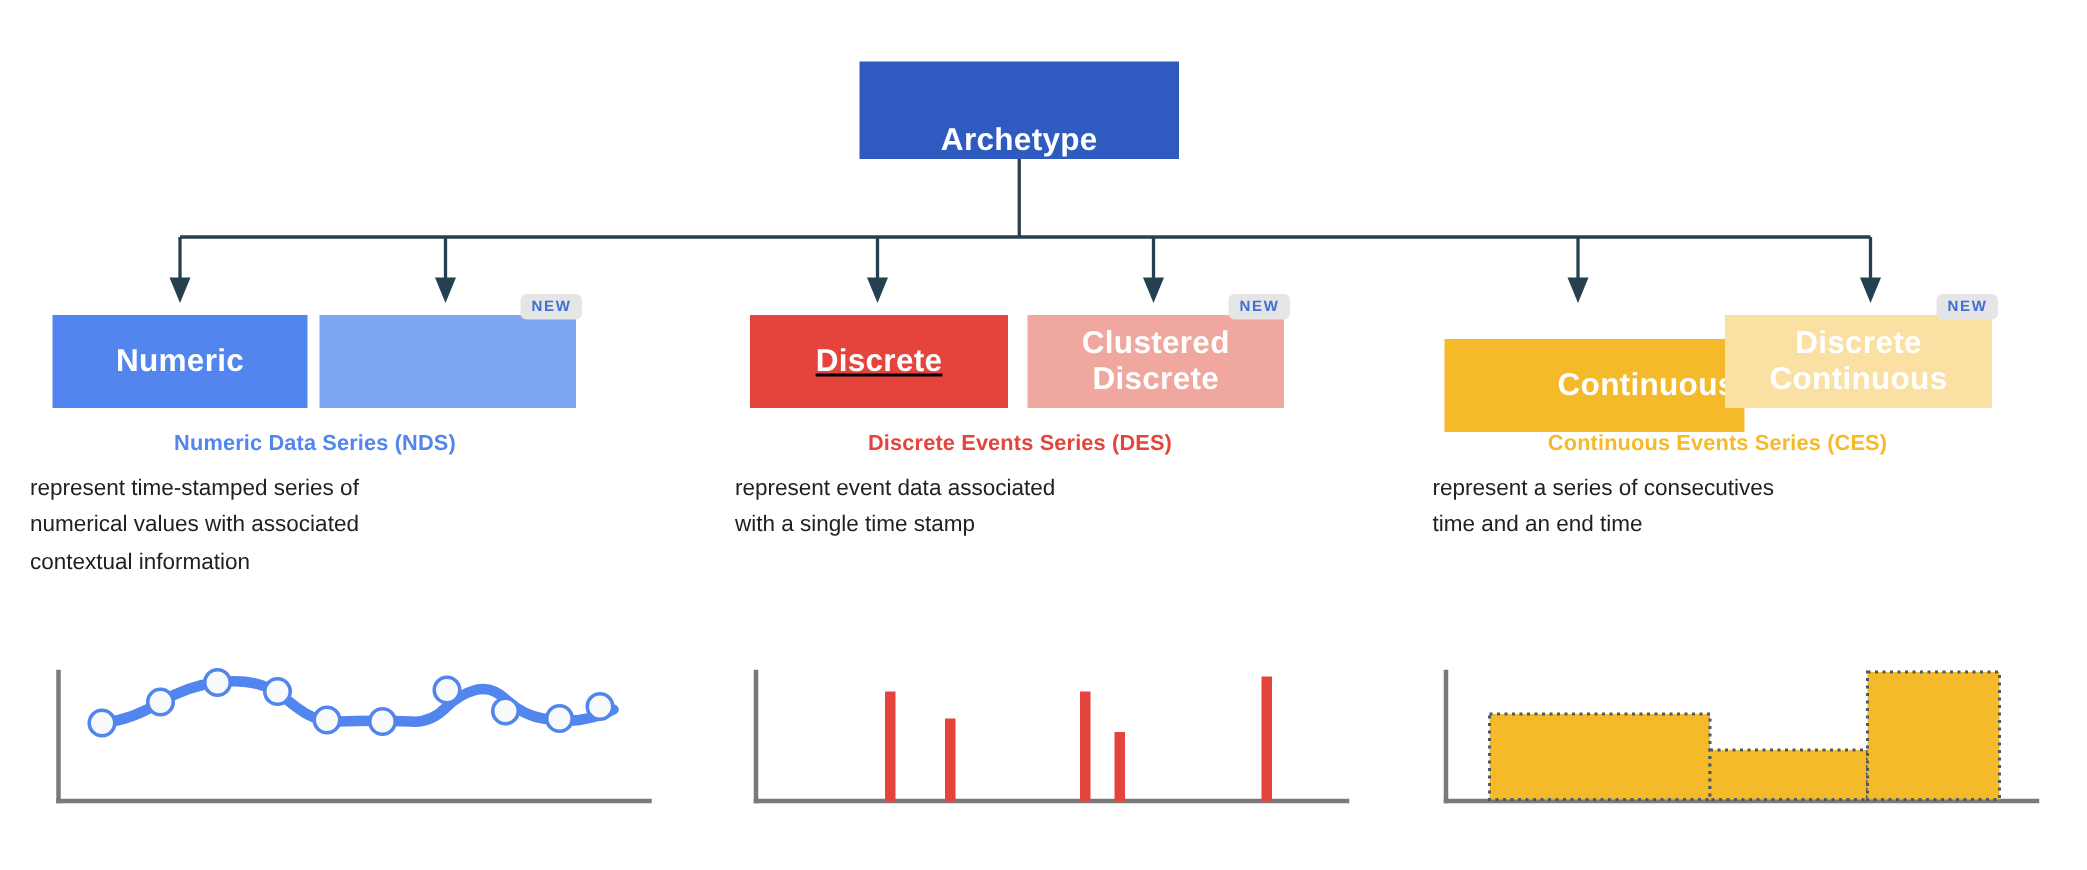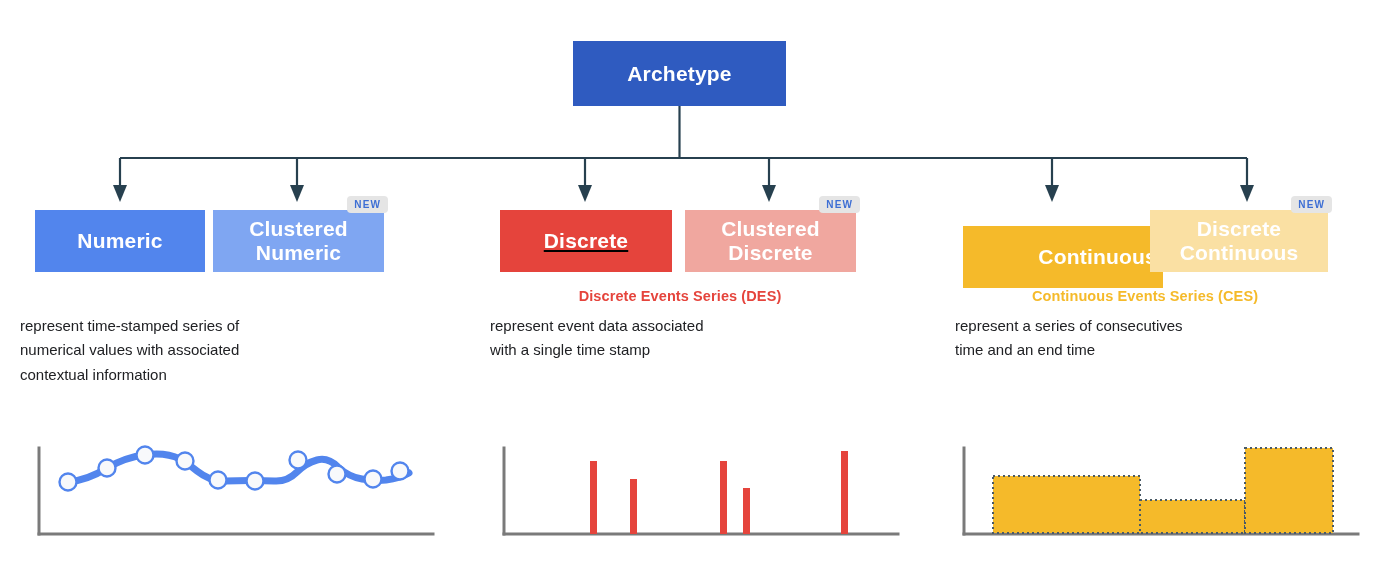--- a/index.html
+++ b/index.html
@@ -4,21 +4,21 @@
 <style>
   html,body{margin:0;padding:0;background:#ffffff;}
   body{width:1391px;height:580px;font-family:"Liberation Sans",sans-serif;-webkit-font-smoothing:antialiased;}
   #stage{position:relative;width:1391px;height:580px;overflow:hidden;background:#fff;}
 
   .abs{position:absolute;}
 
   
   .root-box{
     left:573px;top:41px;width:213px;height:65px;
-    background:#2F5BC0;display:flex;align-items:center;justify-content:center;
+    background:#2F5BC0;display:flex;align-items:flex-end;justify-content:center;
   }
   .root-box .lbl{
     color:#ffffff;font-size:21px;font-weight:700;letter-spacing:.2px;
   }
 
   
   #connectors{left:0;top:0;width:1391px;height:230px;pointer-events:none;}
 
   
   .cat-box{
@@ -81,24 +81,24 @@
       <polygon points="1045,185 1059,185 1052,202"></polygon>
       <polygon points="1240,185 1254,185 1247,202"></polygon>
     </g>
   </svg>
 
   <div class="abs cat-box" style="left:35px;top:210px;width:170px;background:#5285ED;">
     <span class="lbl">Numeric</span>
   </div>
 
   <div class="abs cat-box two-line" style="left:213px;top:210px;width:171px;background:#7FA6F2;">
-    <span class="lbl">Clustered Numeric</span>
     <span class="badge-new">NEW</span>
   </div>
 
+  <div class="abs group-title" style="left:20px;top:288px;width:380px;color:#5285ED;">Numeric Data Series (NDS)</div>
 
   <div class="abs group-desc" style="left:20px;top:314px;width:380px;">
     <div>represent time-stamped series of</div>
     <div>numerical values with associated</div>
     <div>contextual information</div>
   </div>
 
   <svg class="abs mini-chart" style="left:25px;top:430px;" viewBox="0 0 420 120" xmlns="http://www.w3.org/2000/svg">
     <g stroke="#7A7A7A" stroke-width="3" fill="none" stroke-linecap="square">
       <path d="M14 18 L14 104"></path>

